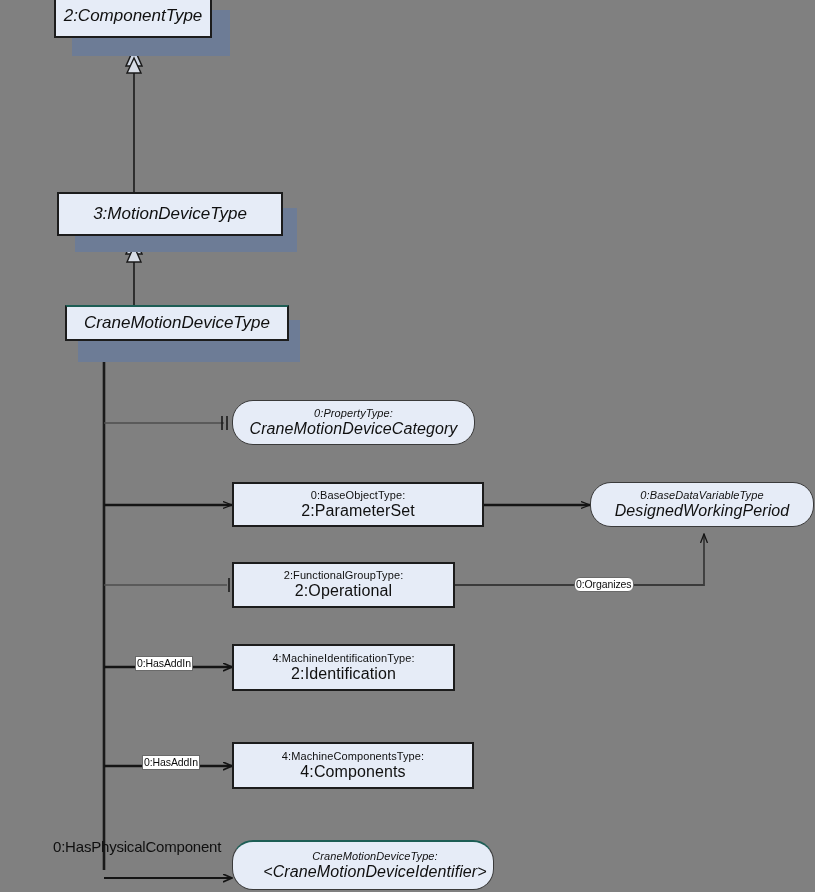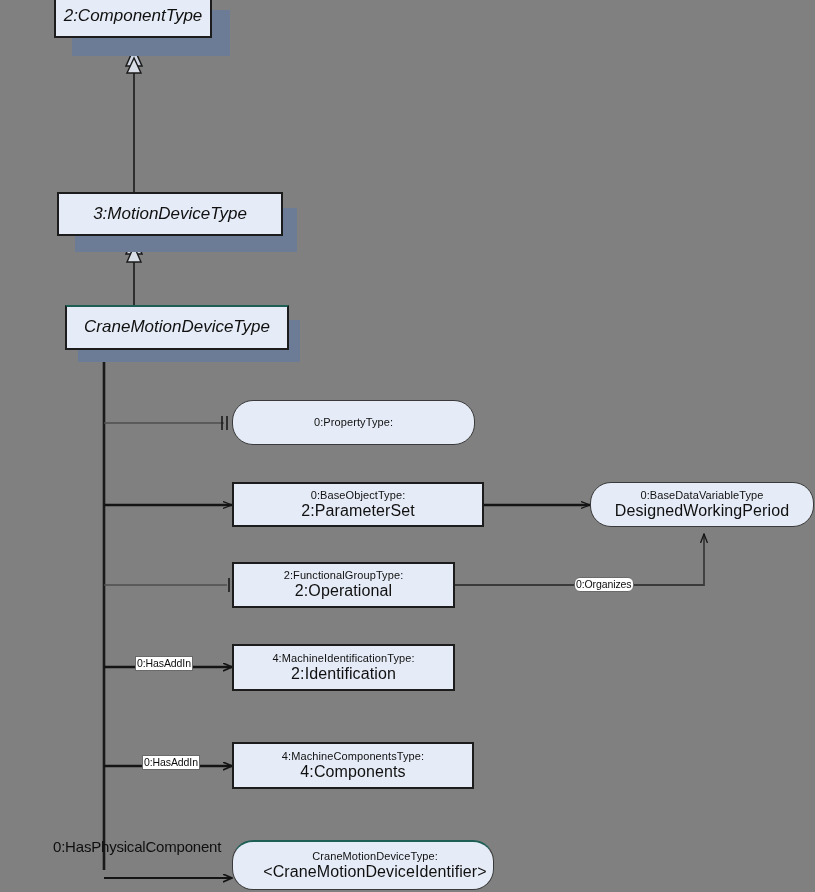--- a/index.html
+++ b/index.html
@@ -64,20 +64,21 @@
     border: 2px solid #1c1c1c;
     z-index: 4;
   }
   .typenode.teal-top {
     border-top: 2px solid #1d5e55;
   }
 
   
   .rounded {
     border-radius: 21px;
+    font-style: italic;
   }
   .rounded.teal-top {
     border-top-color: #1d5e55;
   }
 
   
   .thick {
     border: 2px solid #1c1c1c;
   }
 
@@ -174,26 +175,27 @@
   </svg>
 
   <div class="node typenode" style="left:54px; top:-6px; width:158px; height:44px;">
     <span class="label">2:ComponentType</span>
   </div>
 
   <div class="node typenode" style="left:57px; top:192px; width:226px; height:44px;">
     <span class="label">3:MotionDeviceType</span>
   </div>
 
-  <div class="node typenode teal-top" style="left:65px; top:305px; width:224px; height:45px;">
+  <div class="node typenode teal-top" style="left:65px; top:305px; width:224px; height:36px;">
     <span class="label">CraneMotionDeviceType</span>
   </div>
 
   <div class="node rounded" style="left:232px; top:400px; width:243px; height:45px;">
     <span class="l1">0:PropertyType:</span>
+    <span class="l2">CraneMotionDeviceCategory</span>
   </div>
 
   <div class="node thick" style="left:232px; top:482px; width:252px; height:45px;">
     <span class="l1">0:BaseObjectType:</span>
     <span class="l2">2:ParameterSet</span>
   </div>
 
   <div class="node rounded" style="left:590px; top:482px; width:224px; height:45px;">
     <span class="l1">0:BaseDataVariableType</span>
     <span class="l2">DesignedWorkingPeriod</span>

